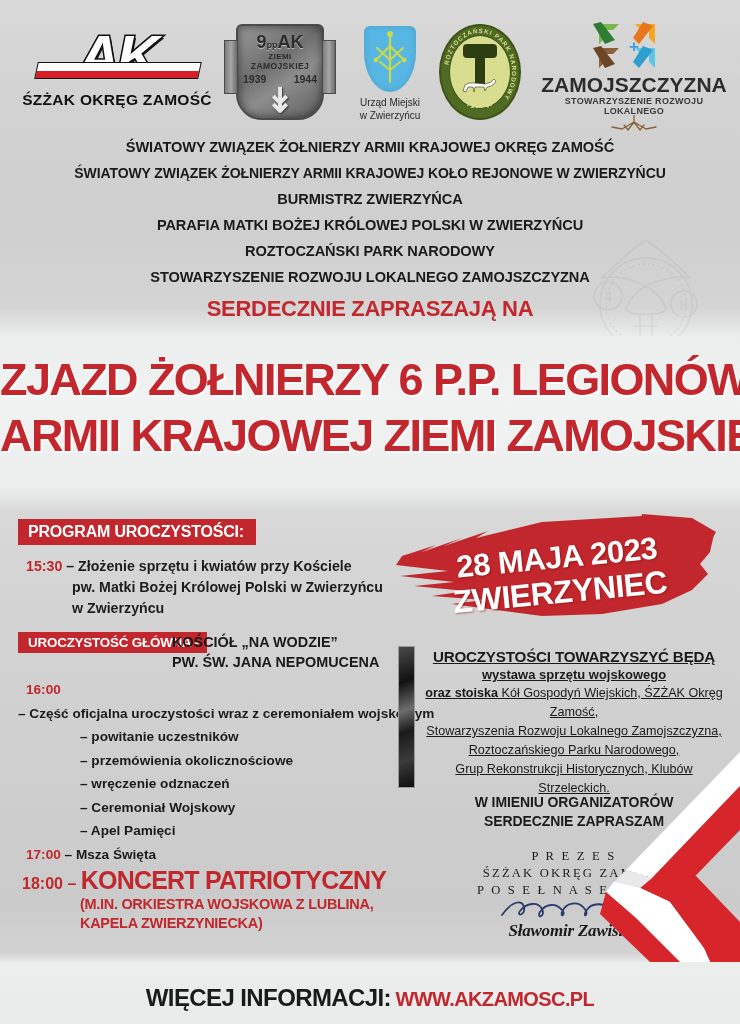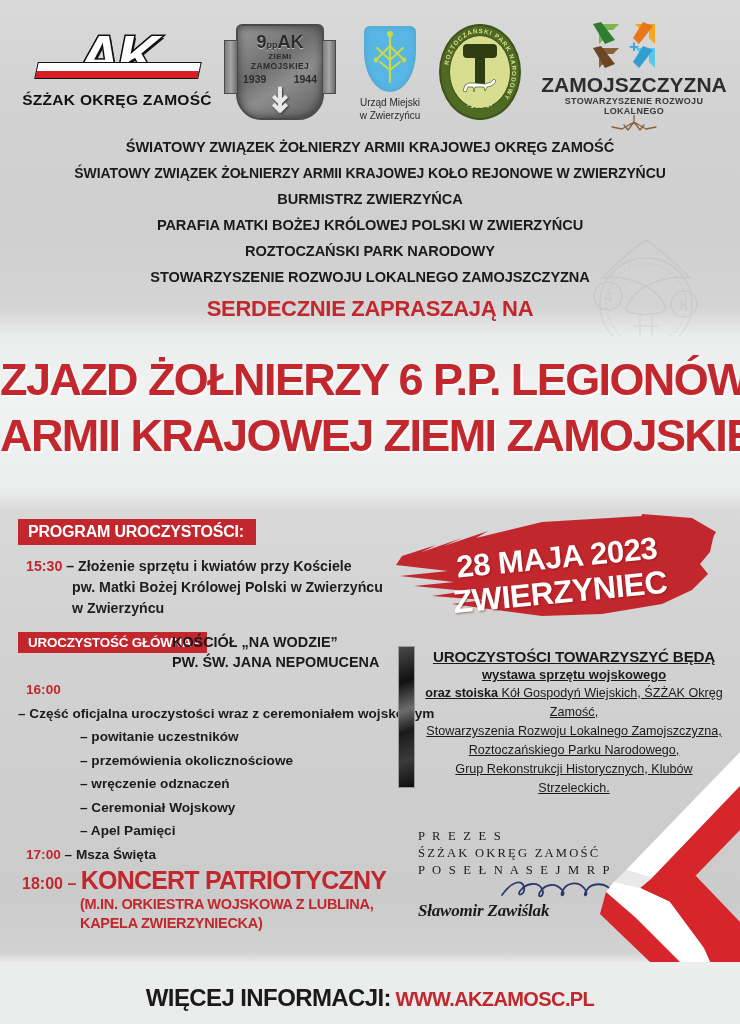--- a/index.html
+++ b/index.html
@@ -142,21 +142,21 @@
     border:1px solid #9a9a9a;}
   #right-col{left:418px;top:648px;width:312px;text-align:center;color:#1a1a1a;text-decoration:underline;}
   #rc-head{font-size:15.2px;font-weight:bold;letter-spacing:-0.2px;}
   .rc-b{font-size:13px;font-weight:bold;line-height:19px;}
   .rc-n{font-size:12.6px;line-height:19px;}
   .rc-n b{font-weight:bold;}
 
   #invite2{left:418px;top:793px;width:312px;text-align:center;}
   #invite2 div{font-size:14px;font-weight:bold;line-height:19px;letter-spacing:-0.1px;}
 
-  #sign{left:418px;top:828px;width:312px;text-align:left;color:#1a1a1a;}
+  #sign{left:418px;top:848px;width:312px;text-align:center;color:#1a1a1a;}
   .sg-l{font-size:12.6px;letter-spacing:2.2px;line-height:17px;font-family:"Liberation Serif",serif;}
   .sg-scribble{height:24px;position:relative;margin-top:-2px;}
   .sg-name{font-size:17px;font-weight:bold;font-style:italic;
     font-family:"Liberation Serif",serif;letter-spacing:-0.2px;}
 
   
   #ribbon{right:0;bottom:62px;width:140px;height:210px;}
 
   
   #footer-band{left:0;bottom:0;width:740px;height:62px;
@@ -355,20 +355,24 @@
     <div id="rc-head">UROCZYSTOŚCI TOWARZYSZYĆ BĘDĄ</div>
     <div class="rc-b">wystawa sprzętu wojskowego</div>
     <div class="rc-n">
       <b>oraz stoiska</b><span> Kół Gospodyń Wiejskich, ŚZŻAK Okręg Zamość,</span>
     </div>
     <div class="rc-n">Stowarzyszenia Rozwoju Lokalnego Zamojszczyzna,</div>
     <div class="rc-n">Roztoczańskiego Parku Narodowego,</div>
     <div class="rc-n">Grup Rekonstrukcji Historycznych, Klubów Strzeleckich.</div>
   </div>
 
+  <div id="invite2" class="blk">
+    <div>W IMIENIU ORGANIZATORÓW</div>
+    <div>SERDECZNIE ZAPRASZAM</div>
+  </div>
 
   <div id="sign" class="blk">
     <div class="sg-l">P R E Z E S</div>
     <div class="sg-l">ŚZŻAK OKRĘG ZAMOŚĆ</div>
     <div class="sg-l">P O S E Ł  N A  S E J M  R P</div>
     <div class="sg-scribble">
       <svg width="160" height="24" viewBox="0 0 160 24" style="display:block;margin:0 auto">
         <path d="M8,18 C18,4 28,2 30,10 C32,18 22,20 26,14 C32,6 44,4 48,12
                  C52,20 42,22 46,15 C52,6 62,6 68,13 C72,18 66,21 68,15
                  C72,5 84,4 90,11 C96,18 88,22 92,14 C98,4 112,6 118,14

